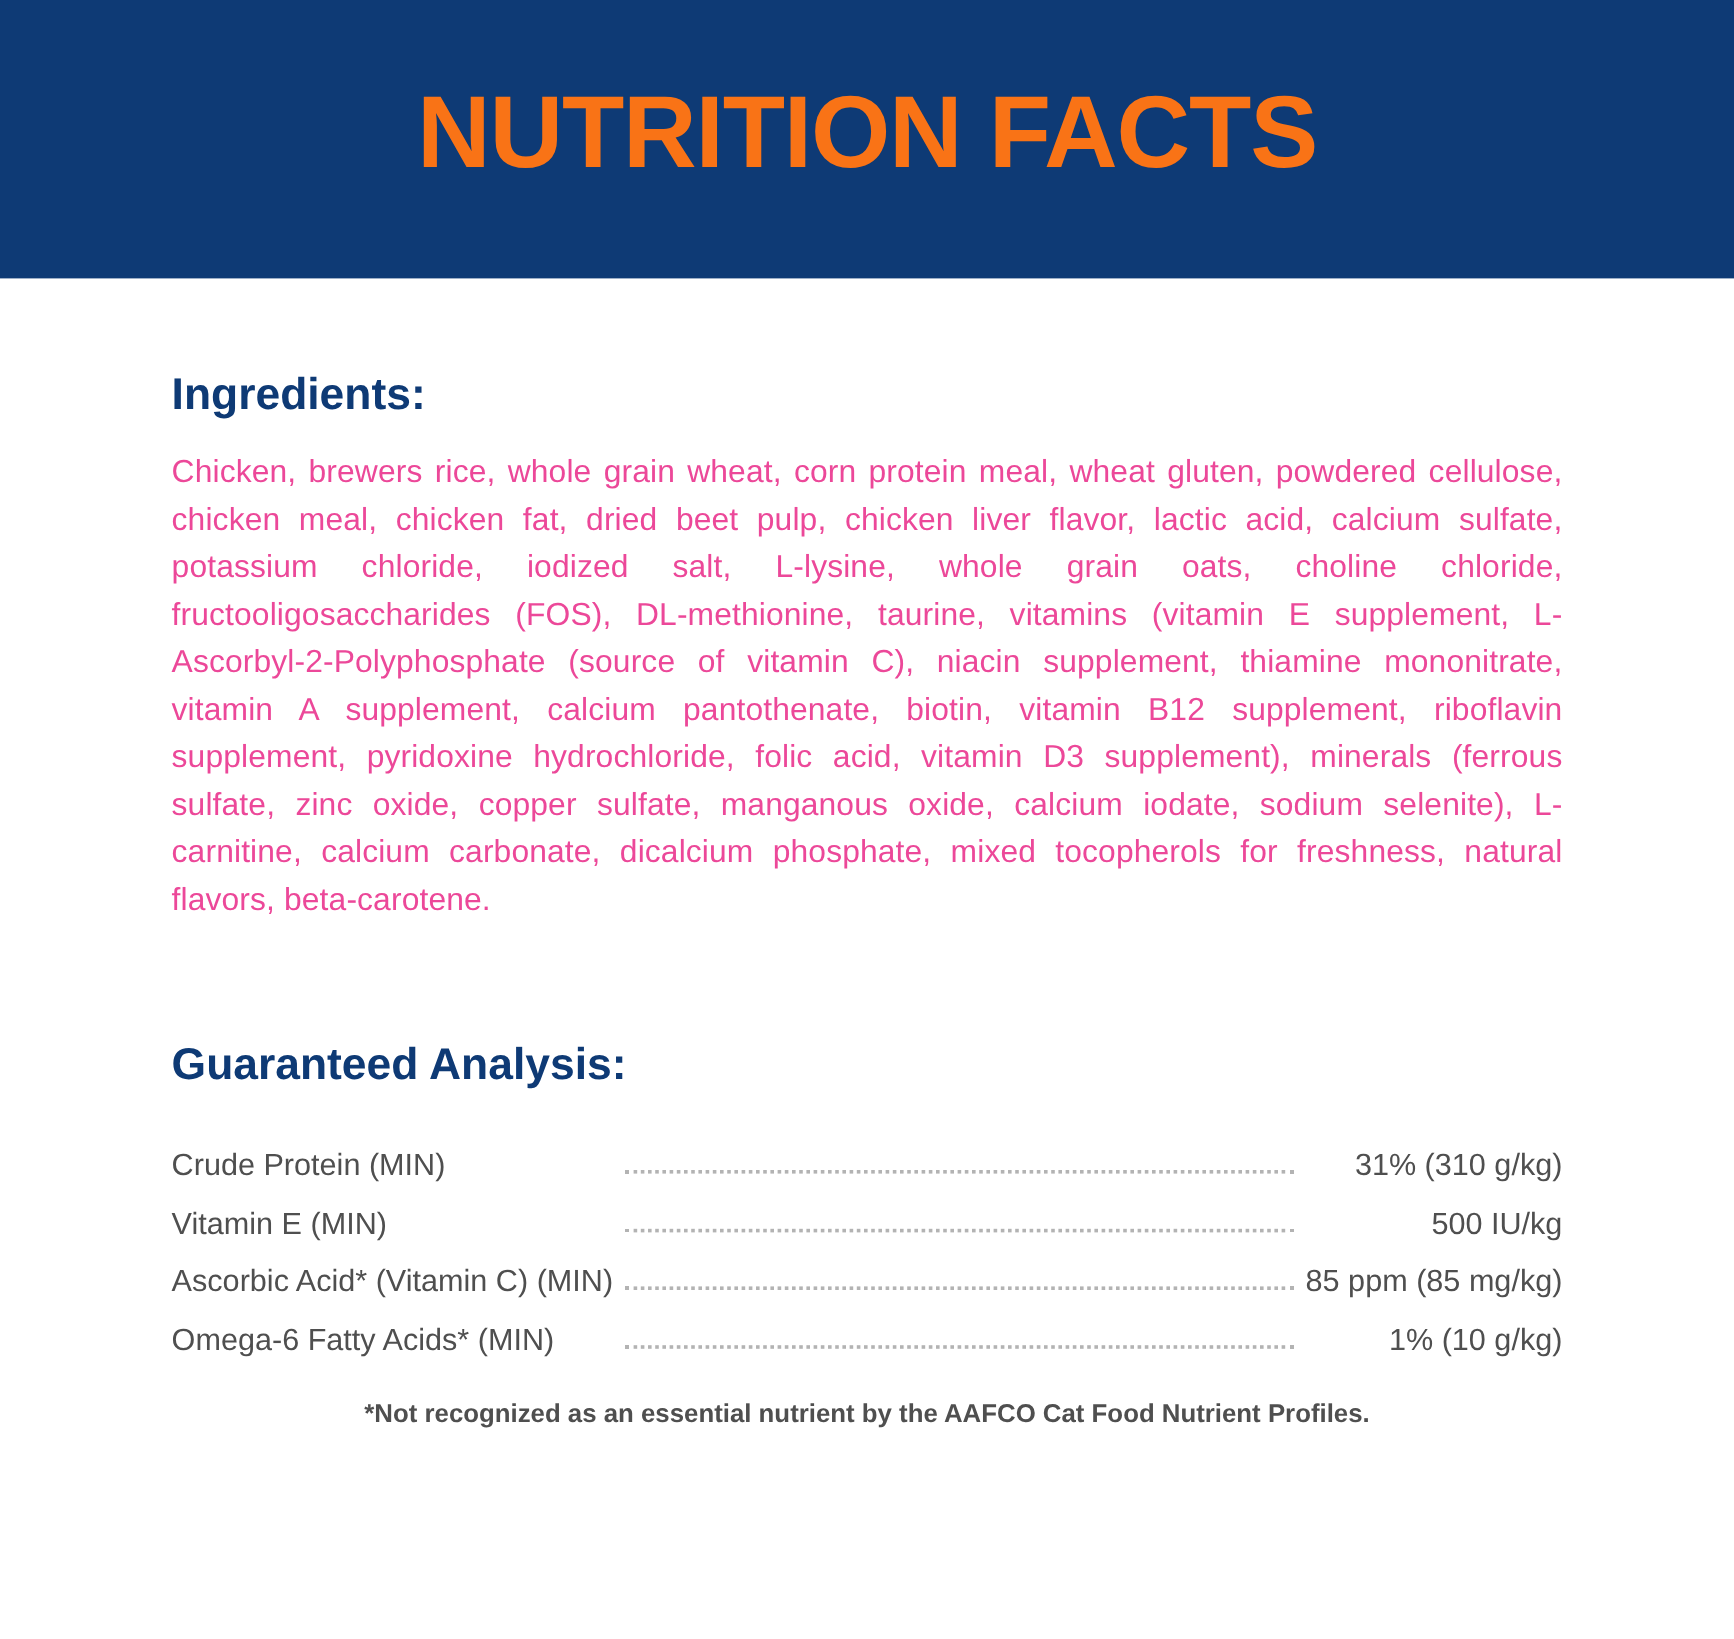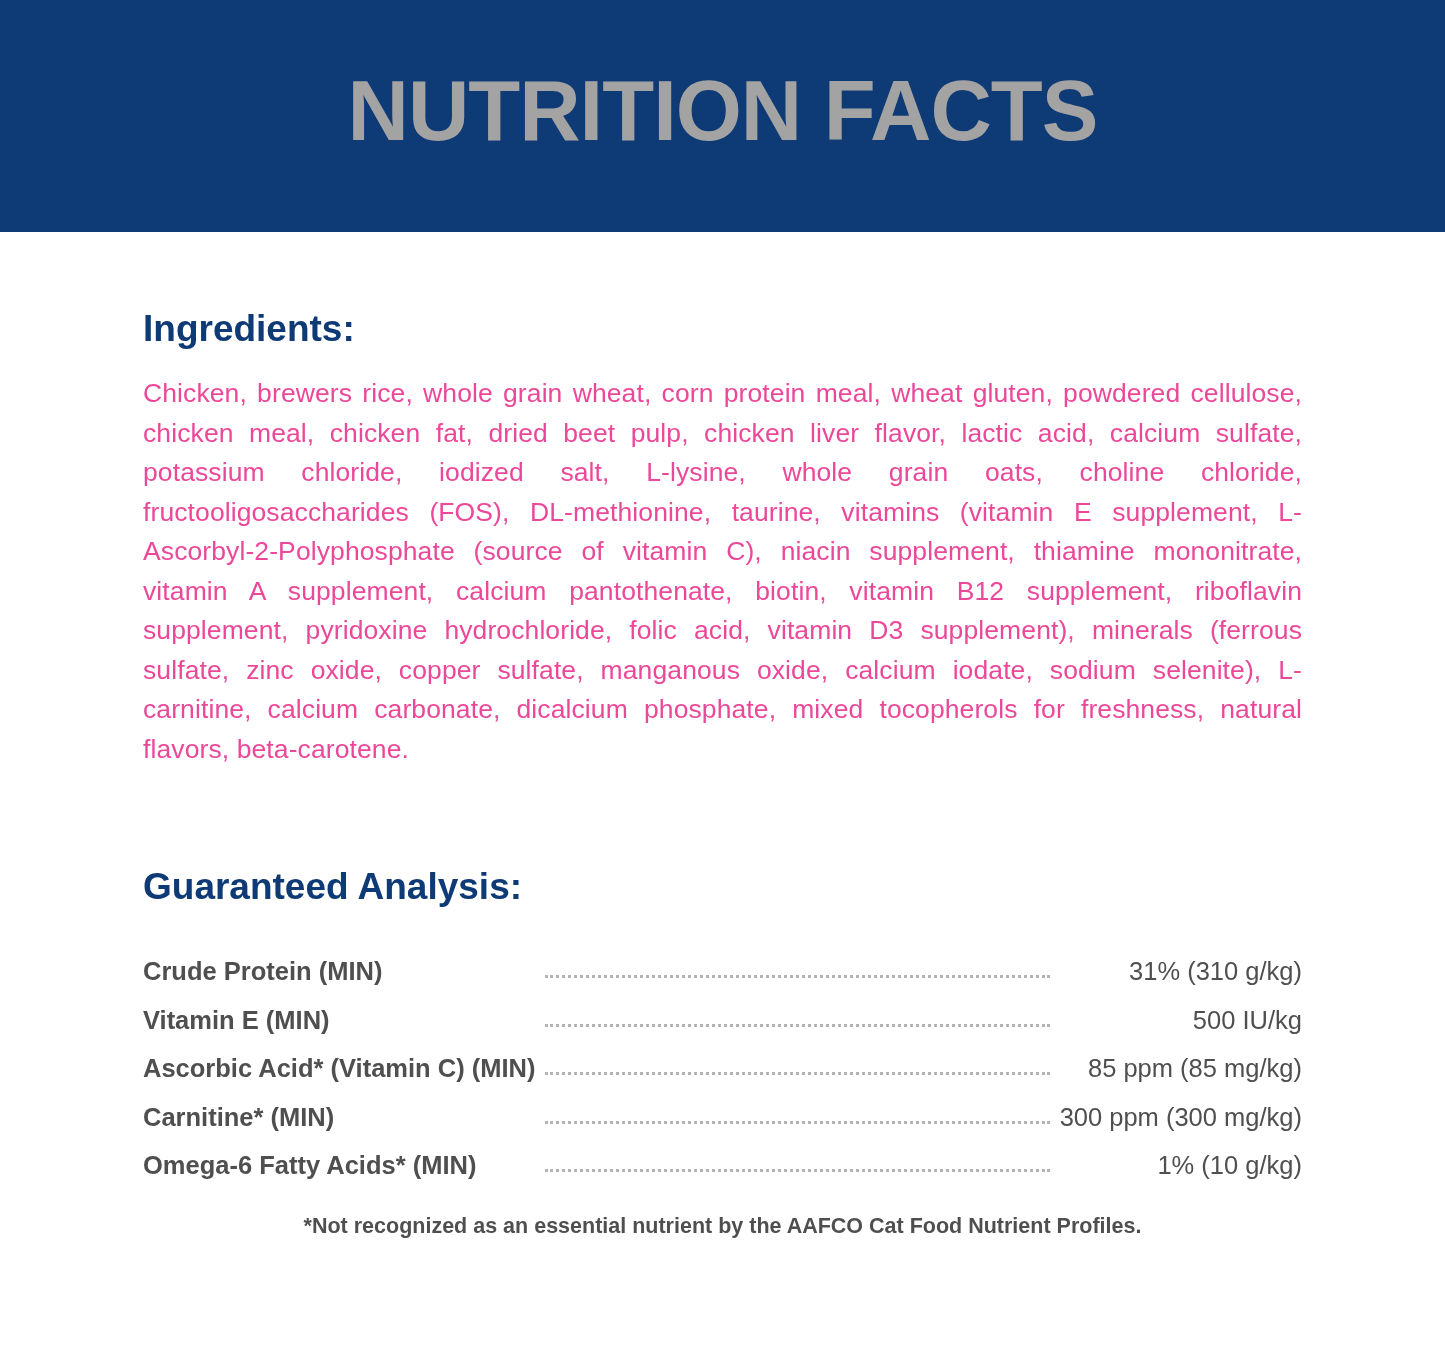--- a/index.html
+++ b/index.html
@@ -20,21 +20,21 @@
     box-sizing: border-box;
   }
   .header-band {
     background: #0e3a75;
     height: 232px;
     display: flex;
     align-items: center;
     justify-content: center;
   }
   .header-title {
-    color: #a3a3a3;
+    color: #f97316;
     font-size: 85px;
     font-weight: bold;
     letter-spacing: -1px;
     line-height: 1;
     margin: 0;
     padding-bottom: 12px;
     text-align: center;
   }
   .content {
     padding: 0 143px;
@@ -71,21 +71,21 @@
     height: 48.5px;
   }
   .ga-cell {
     white-space: nowrap;
     font-size: 25.5px;
     color: #4f4f4f;
     vertical-align: bottom;
     padding: 0;
   }
   .ga-label {
-    font-weight: bold;
+    font-weight: normal;
     padding-right: 6px;
   }
   .ga-dots {
     width: 100%;
     overflow: hidden;
     vertical-align: bottom;
     padding: 0 4px 6px 4px;
   }
   .ga-dots span {
     display: block;
@@ -141,27 +141,20 @@
           <td class="ga-cell ga-value">500 IU/kg</td>
         </tr>
         <tr class="ga-row">
           <td class="ga-cell ga-label">Ascorbic Acid* (Vitamin C) (MIN)</td>
           <td class="ga-cell ga-dots">
               <span></span>
             </td>
           <td class="ga-cell ga-value">85 ppm (85 mg/kg)</td>
         </tr>
         <tr class="ga-row">
-          <td class="ga-cell ga-label">Carnitine* (MIN)</td>
-          <td class="ga-cell ga-dots">
-              <span></span>
-            </td>
-          <td class="ga-cell ga-value">300 ppm (300 mg/kg)</td>
-        </tr>
-        <tr class="ga-row">
           <td class="ga-cell ga-label">Omega-6 Fatty Acids* (MIN)</td>
           <td class="ga-cell ga-dots">
               <span></span>
             </td>
           <td class="ga-cell ga-value">1% (10 g/kg)</td>
         </tr>
       </tbody>
     </table>
 
     <div class="footnote">*Not recognized as an essential nutrient by the AAFCO Cat Food Nutrient Profiles.</div>

